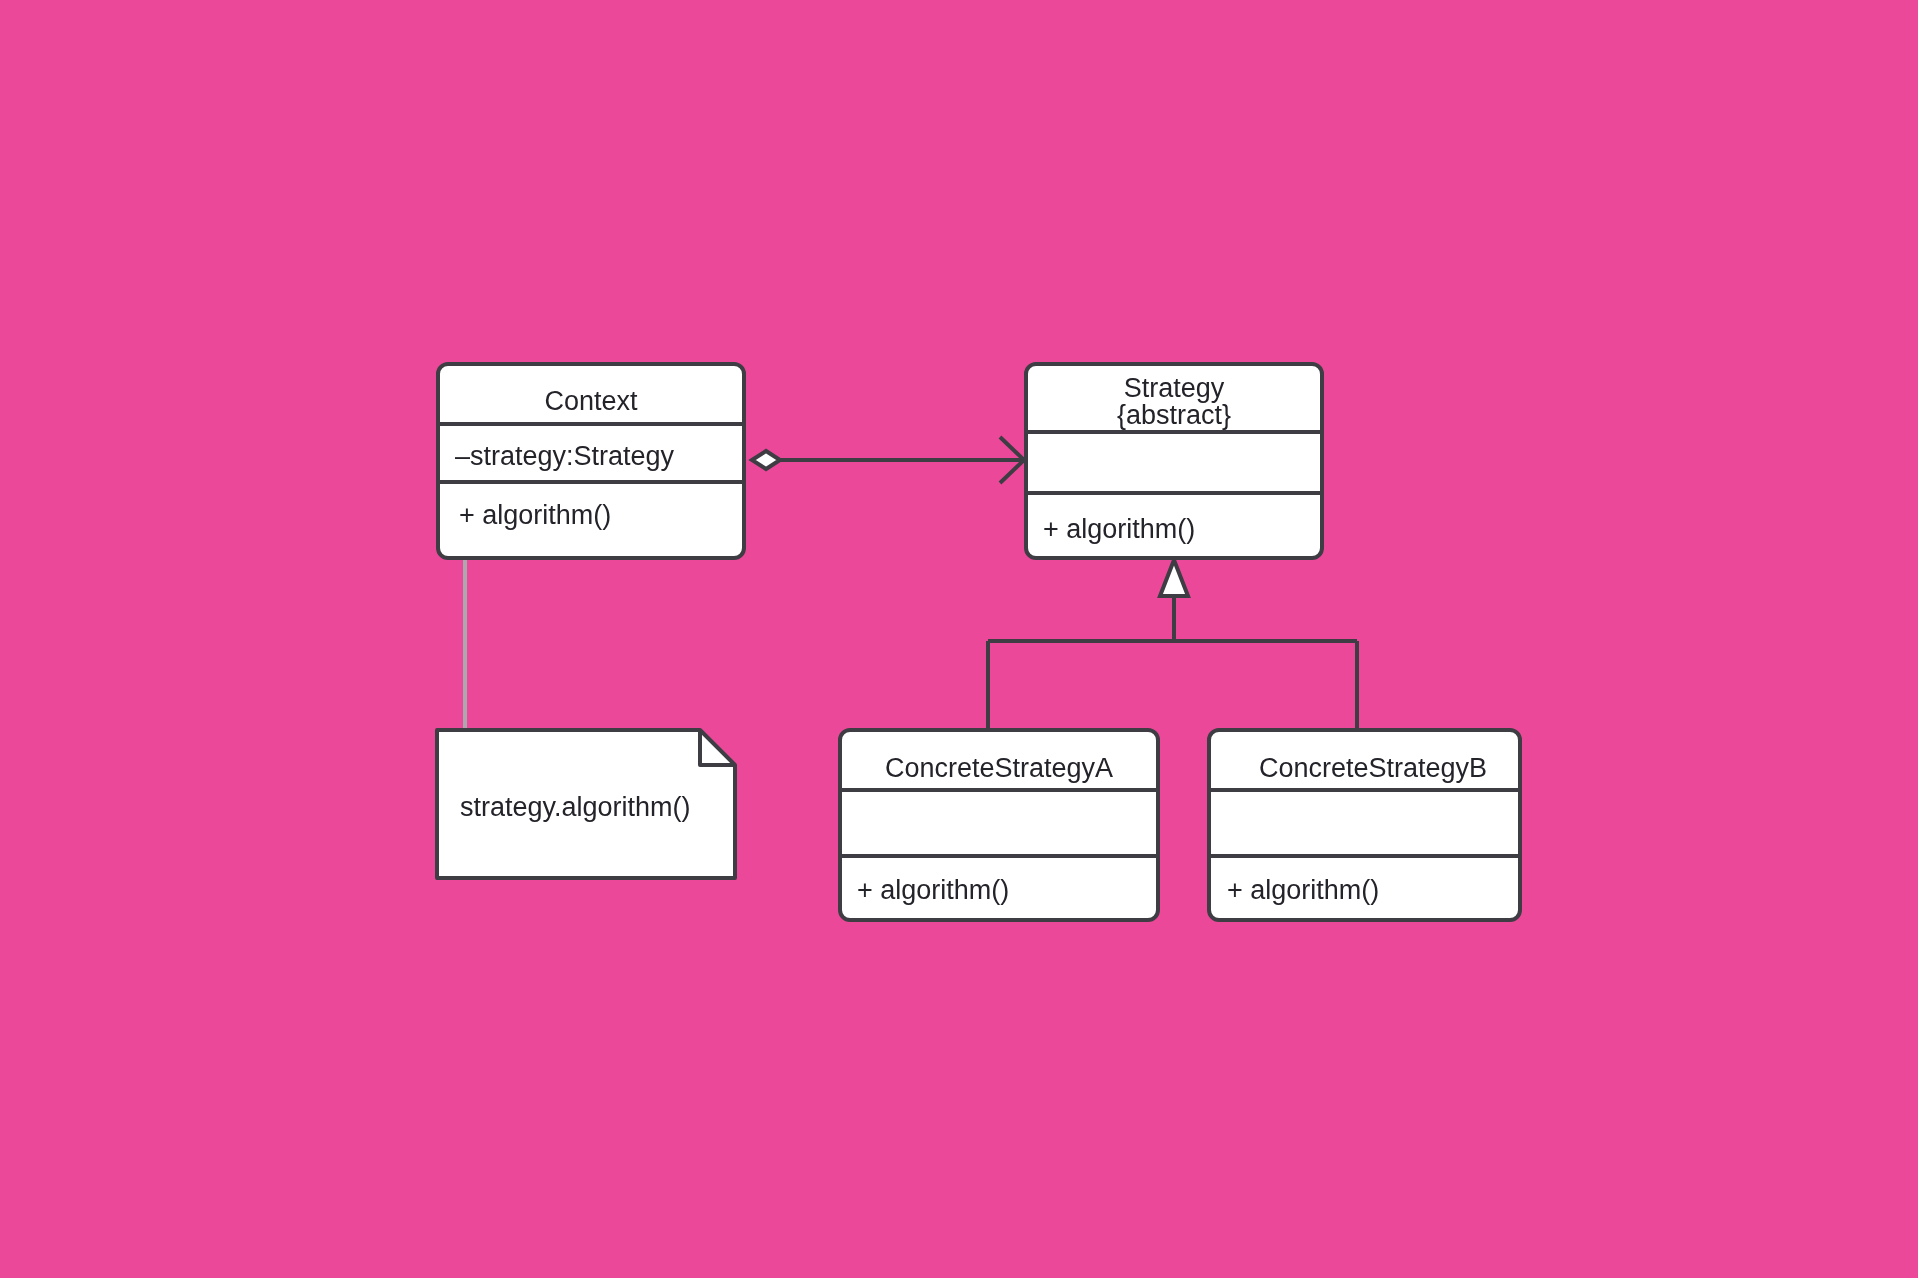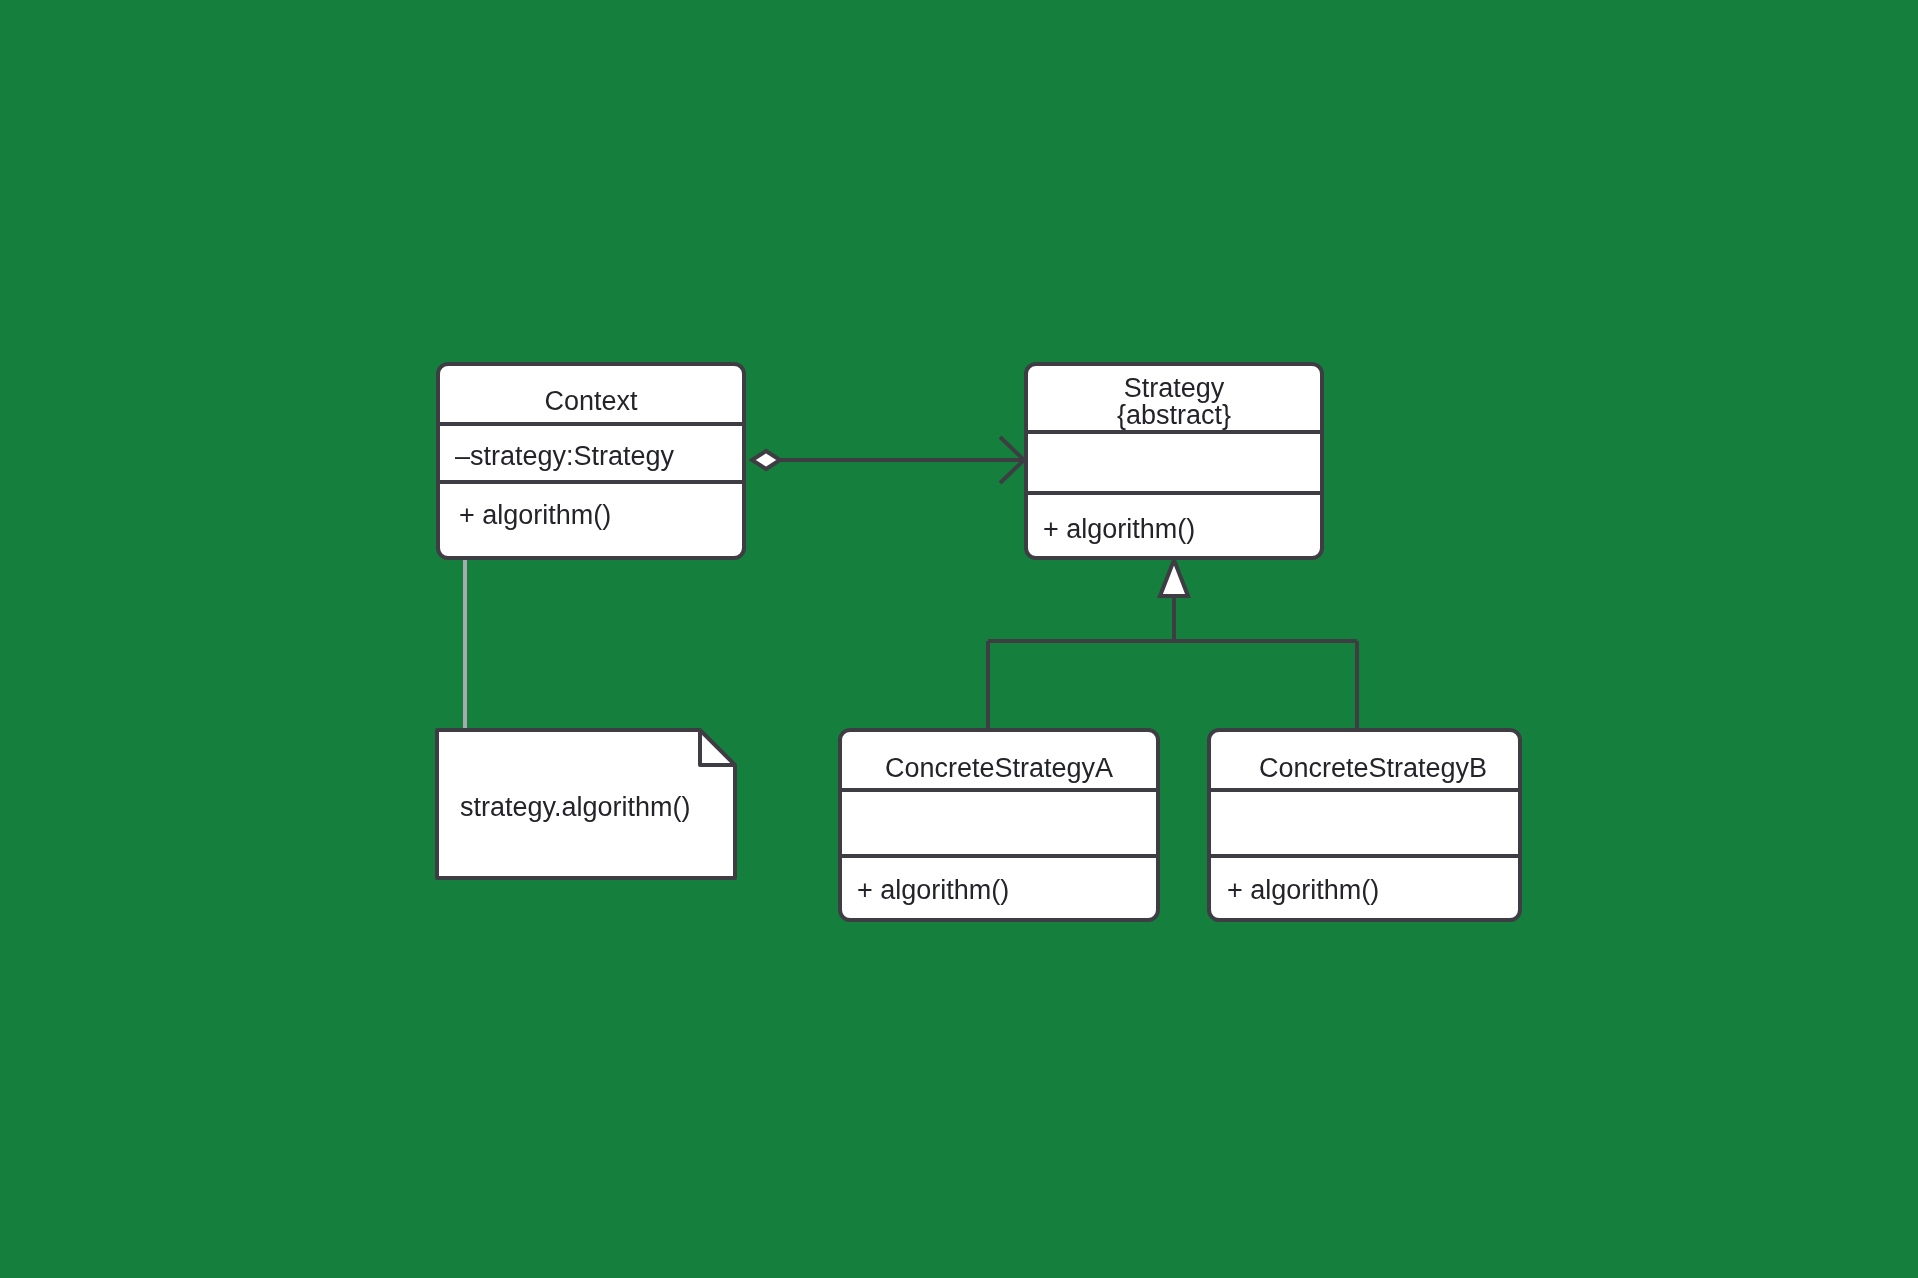--- a/index.html
+++ b/index.html
@@ -10,21 +10,21 @@
   body {
     width: 1918px;
     height: 1278px;
     font-family: "Liberation Sans", sans-serif;
     overflow: hidden;
   }
   #canvas {
     position: relative;
     width: 1918px;
     height: 1278px;
-    background: #15803d;
+    background: #ec4899;
   }
   svg#diagram {
     position: absolute;
     left: 0;
     top: 0;
     width: 1918px;
     height: 1278px;
     display: block;
   }
   .box-fill { fill: #ffffff; }

